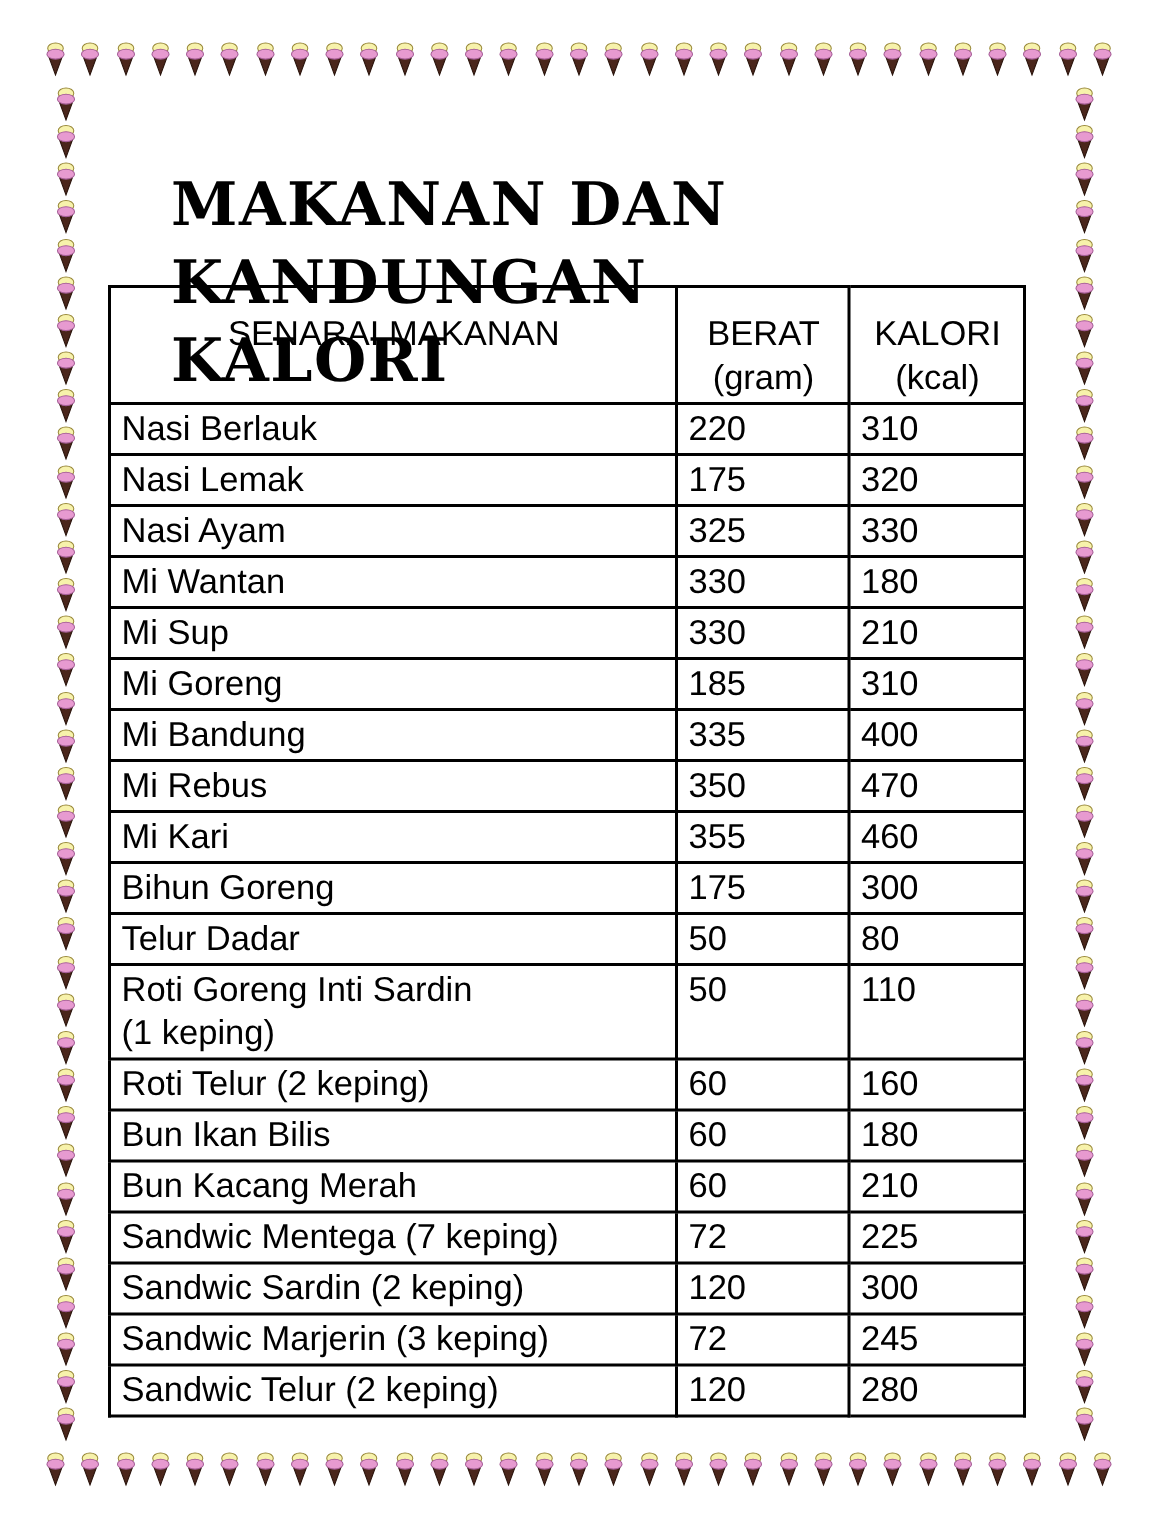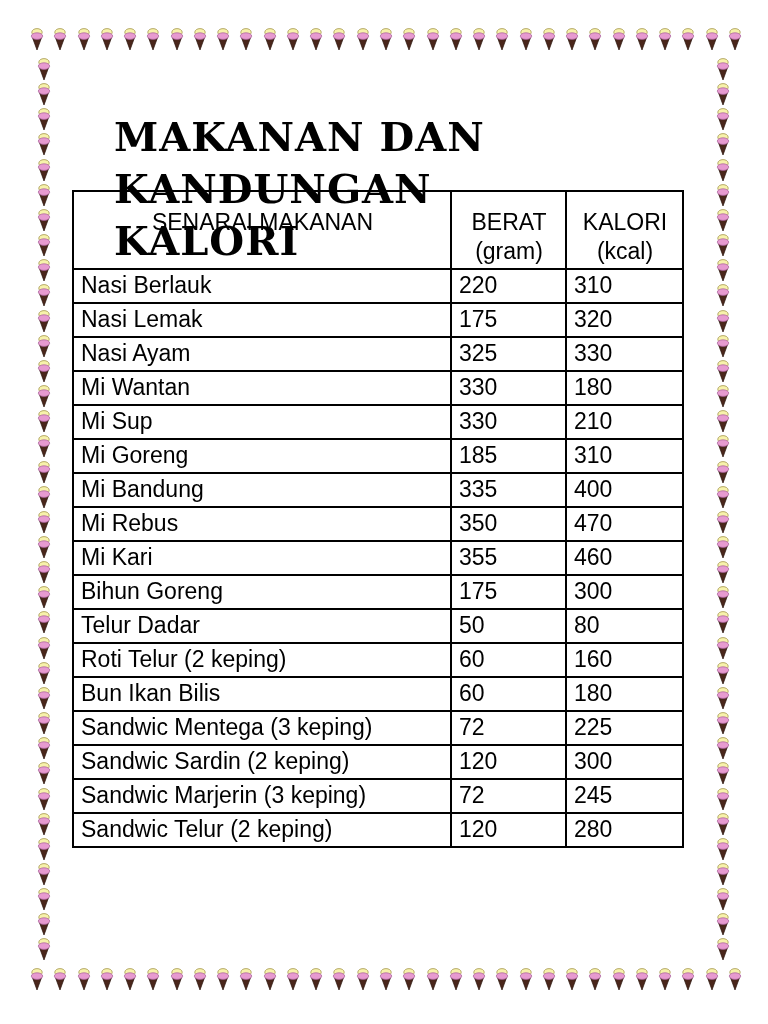--- a/index.html
+++ b/index.html
@@ -841,31 +841,42 @@
         <td>Bihun Goreng</td>
         <td>175</td>
         <td>300</td>
       </tr>
       <tr>
         <td>Telur Dadar</td>
         <td>50</td>
         <td>80</td>
       </tr>
       <tr>
+        <td>Roti Goreng Inti Sardin
+ (1 keping)</td>
+        <td>50</td>
+        <td>110</td>
+      </tr>
+      <tr>
         <td>Roti Telur (2 keping)</td>
         <td>60</td>
         <td>160</td>
       </tr>
       <tr>
         <td>Bun Ikan Bilis</td>
         <td>60</td>
         <td>180</td>
       </tr>
       <tr>
-        <td>Sandwic Mentega (3 keping)</td>
+        <td>Bun Kacang Merah</td>
+        <td>60</td>
+        <td>210</td>
+      </tr>
+      <tr>
+        <td>Sandwic Mentega (7 keping)</td>
         <td>72</td>
         <td>225</td>
       </tr>
       <tr>
         <td>Sandwic Sardin (2 keping)</td>
         <td>120</td>
         <td>300</td>
       </tr>
       <tr>
         <td>Sandwic Marjerin (3 keping)</td>

